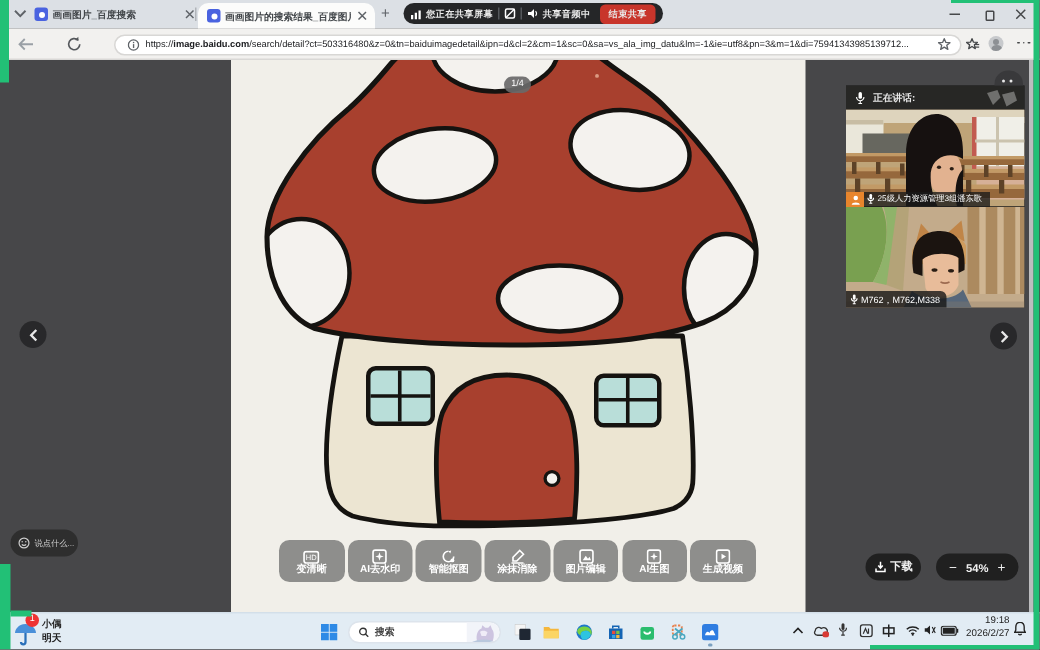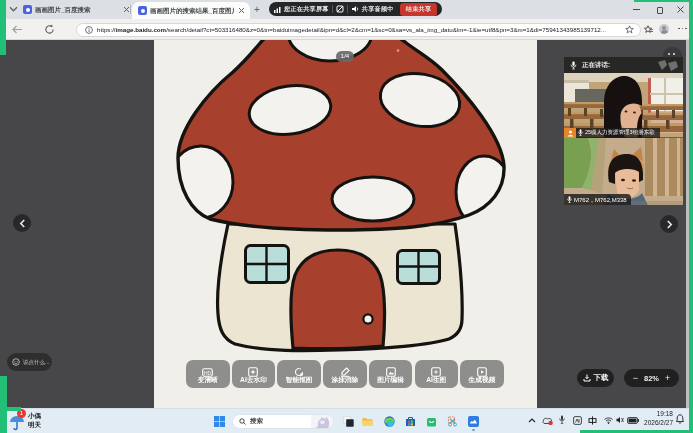--- a/index.html
+++ b/index.html
@@ -245,21 +245,21 @@
 
 <div class="abs dpill" style="left:577px;width:37px;gap:3px;">
   <svg width="8" height="8" viewBox="0 0 8 8">
       <path d="M4,0.5 L4,4.5 M2.5,3 L4,4.7 L5.5,3" stroke="#fff" stroke-width="1" fill="none"></path>
       <path d="M1,5 L1,7 L7,7 L7,5" stroke="#fff" stroke-width="1" fill="none"></path>
     </svg>
   <span style="font-size:7.5px;font-weight:bold;">下载</span>
 </div>
 <div class="abs dpill" style="left:624px;width:55px;gap:6px;">
   <span style="font-size:9px;">−</span>
-    <span style="font-size:7.5px;font-weight:bold;">82%</span>
+    <span style="font-size:7.5px;font-weight:bold;">54%</span>
     <span style="font-size:9px;">+</span>
 </div>
 
 <div class="abs" id="vpanel"></div>
 <div class="abs" id="vhead">
   <svg style="margin-left:6px;" width="7" height="9" viewBox="0 0 8 11">
       <rect x="2.6" y="0.5" width="2.8" height="5.5" rx="1.4" fill="#fff"></rect>
       <path d="M1,4.5 A3,3 0 0 0 7,4.5 M4,7.5 L4,9.5 M2.5,9.8 L5.5,9.8" stroke="#fff" stroke-width="0.9" fill="none"></path>
     </svg>
   <span style="color:#e5e5e5;font-size:6.5px;margin-left:5px;white-space:nowrap;font-weight:bold;">正在讲话:</span>

